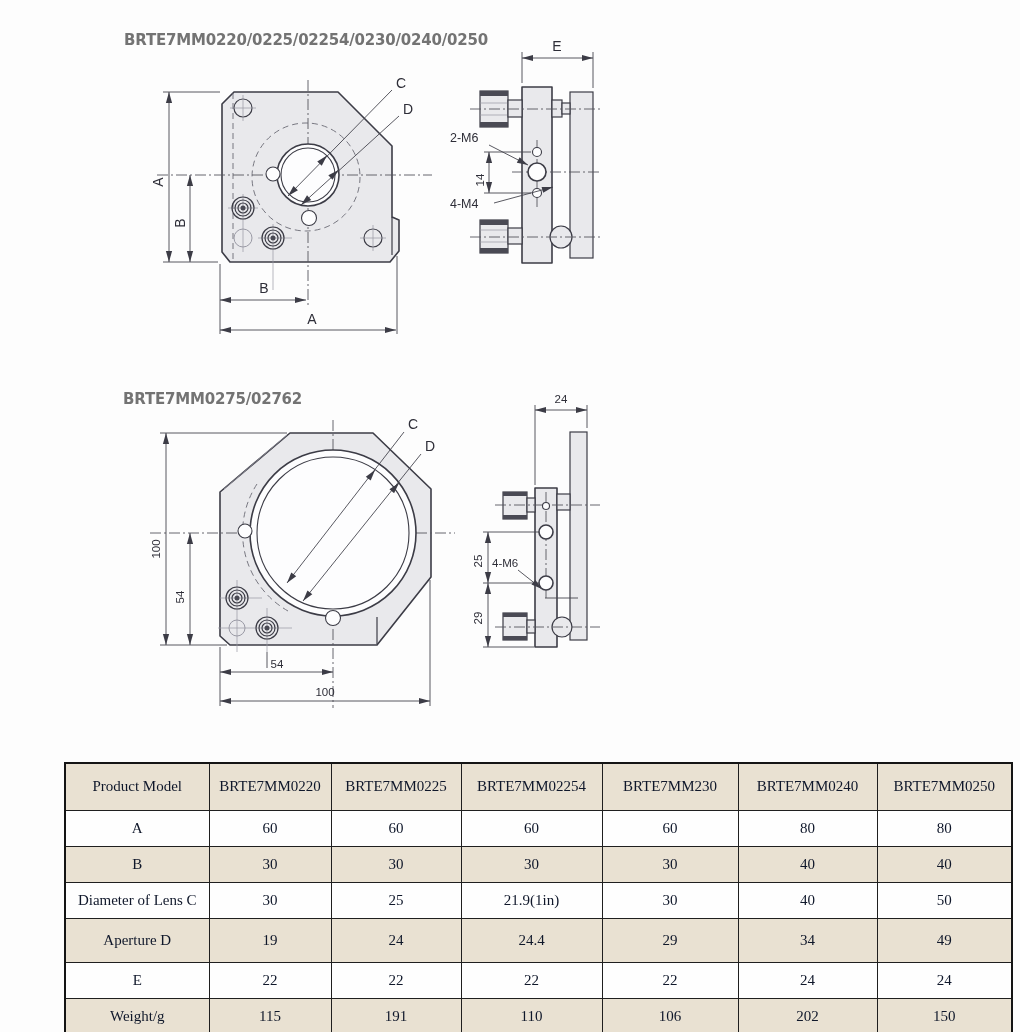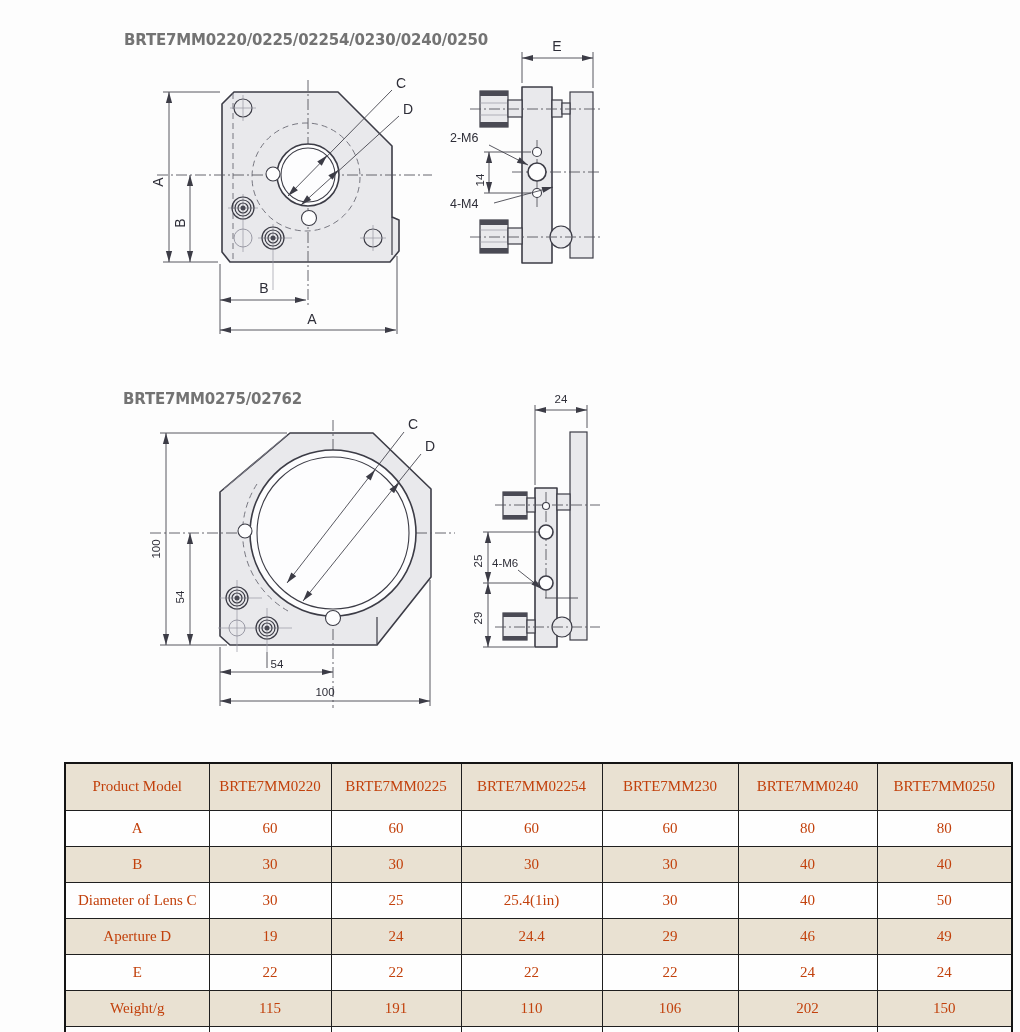--- a/index.html
+++ b/index.html
@@ -17,21 +17,21 @@
   .fillg{fill:#e9e9ec;stroke:#3c3c46;stroke-width:1.2;}
   .dim {stroke:#46464f;stroke-width:0.9;fill:none;}
   .cl  {stroke:#55555f;stroke-width:0.9;fill:none;stroke-dasharray:11 3 2 3;}
   .hid {stroke:#6a6a74;stroke-width:0.9;fill:none;stroke-dasharray:6 4;}
   .ghost{stroke:#9a9aa5;stroke-width:1;fill:none;}
   .ghl {stroke:#9a9aa5;stroke-width:0.7;fill:none;}
   .dark{fill:#4a4a54;stroke:none;}
   .spec-table{position:absolute;left:64px;top:762px;width:947px;border-collapse:collapse;
               table-layout:fixed;border:2px solid #141414;background:#fff;}
   .spec-table td{border:1.6px solid #1f1f1f;text-align:center;vertical-align:middle;
-                 font-family:"Liberation Serif",serif;font-size:15px;color:#c2410c;
+                 font-family:"Liberation Serif",serif;font-size:15px;color:#0f172a;
                  padding:0;overflow:hidden;white-space:nowrap;}
   .beige{background:#e9e1d2;} .white{background:#fefefe;}
 </style>
 </head>
 <body>
 
 <div class="page">
 
   <div class="title" style="left:124px;top:31px;">BRTE7MM0220/0225/02254/0230/0240/0250</div>
 
@@ -295,32 +295,32 @@
           <td class="beige">30</td>
           <td class="beige">30</td>
           <td class="beige">30</td>
           <td class="beige">40</td>
           <td class="beige">40</td>
         </tr>
         <tr style="height: 36px;">
           <td class="white">Diameter of Lens C</td>
           <td class="white">30</td>
           <td class="white">25</td>
-          <td class="white">25.4(1in)</td>
+          <td class="white">21.9(1in)</td>
           <td class="white">30</td>
           <td class="white">40</td>
           <td class="white">50</td>
         </tr>
-        <tr style="height: 36px;">
+        <tr style="height: 44px;">
           <td class="beige">Aperture D</td>
           <td class="beige">19</td>
           <td class="beige">24</td>
           <td class="beige">24.4</td>
           <td class="beige">29</td>
-          <td class="beige">46</td>
+          <td class="beige">34</td>
           <td class="beige">49</td>
         </tr>
         <tr style="height: 36px;">
           <td class="white">E</td>
           <td class="white">22</td>
           <td class="white">22</td>
           <td class="white">22</td>
           <td class="white">22</td>
           <td class="white">24</td>
           <td class="white">24</td>

